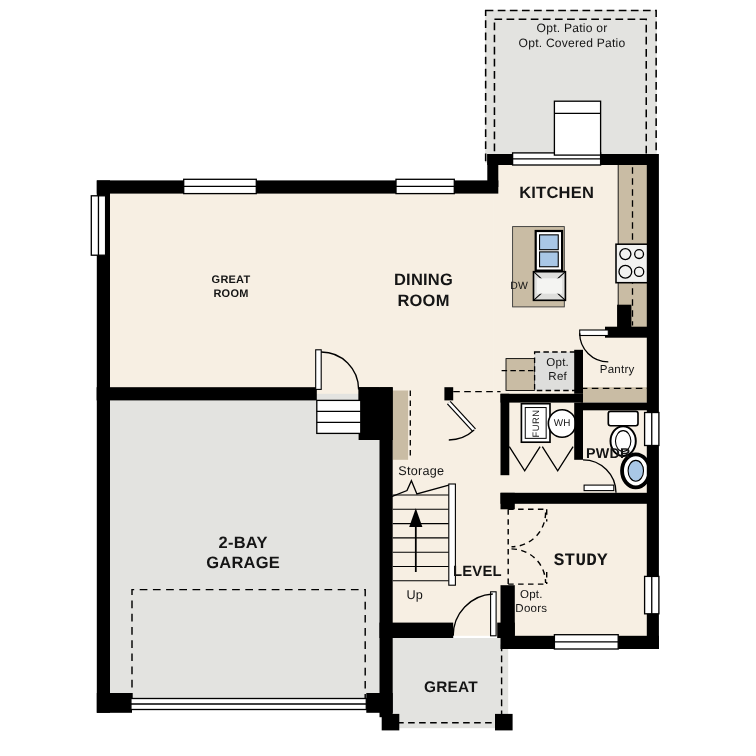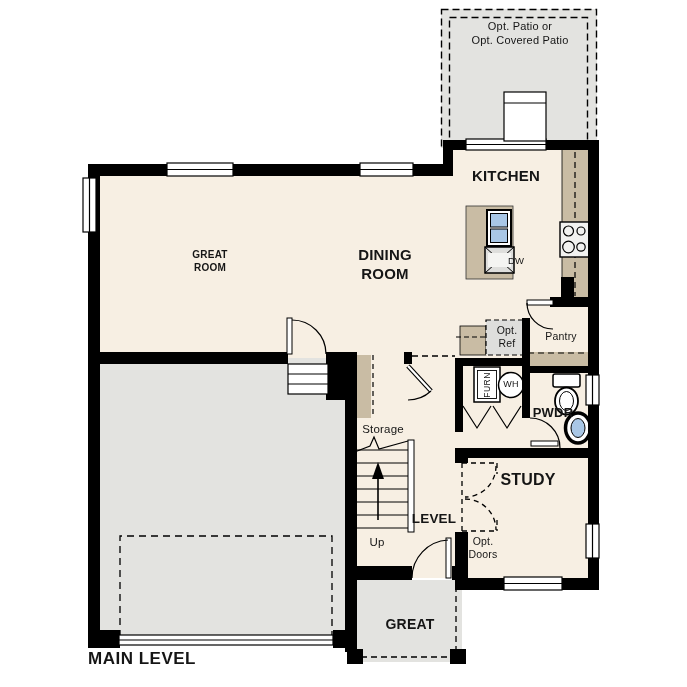--- a/index.html
+++ b/index.html
@@ -226,28 +226,29 @@
     </g>
   </svg>
 
   <div class="lbl" style="left:520px;top:33px;font-size:11px;">Opt. Patio or
 Opt. Covered Patio</div>
   <div class="lbl b" style="left:506px;top:176px;font-size:15px;">KITCHEN</div>
   <div class="lbl b" style="left:210px;top:262px;font-size:10px;">GREAT
 ROOM</div>
   <div class="lbl b" style="left:385px;top:264px;font-size:15px;">DINING
 ROOM</div>
+  <div class="lbl b" style="left:221px;top:503px;font-size:15px;">2-BAY
+GARAGE</div>
   <div class="lbl" style="left:383px;top:429px;font-size:11.5px;">Storage</div>
   <div class="lbl" style="left:377px;top:542px;font-size:11.5px;">Up</div>
   <div class="lbl b" style="left:434px;top:519px;font-size:13.5px;">LEVEL</div>
-  <div class="lbl b" style="left:528px;top:480px;font-size:16px;">STUDY</div>
+  <div class="lbl b" style="left:528px;top:510px;font-size:16px;font-family:Liberation Mono, monospace;">STUDY</div>
   <div class="lbl" style="left:483px;top:548px;font-size:10.5px;">Opt.
 Doors</div>
   <div class="lbl" style="left:507px;top:337px;font-size:10.5px;">Opt.
 Ref</div>
   <div class="lbl" style="left:561px;top:337px;font-size:10.5px;">Pantry</div>
   <div class="lbl b" style="left:553px;top:413px;font-size:13px;">PWDR</div>
   <div class="lbl b" style="left:410px;top:625px;font-size:14px;">GREAT</div>
-  <div class="lbl b lbl-main" style="left:88px;top:659px;font-size:17px;">MAIN LEVEL</div>
-  <div class="lbl" style="left:516px;top:261px;font-size:9.5px;">DW</div>
+  <div class="lbl" style="left:472px;top:261px;font-size:9.5px;">DW</div>
   <div class="lbl" style="left:511px;top:385px;font-size:9px;">WH</div>
   <div class="lbl lbl-furn" style="left:487px;top:385px;font-size:8.5px;">FURN</div>
 </div>
 
 </body></html>

